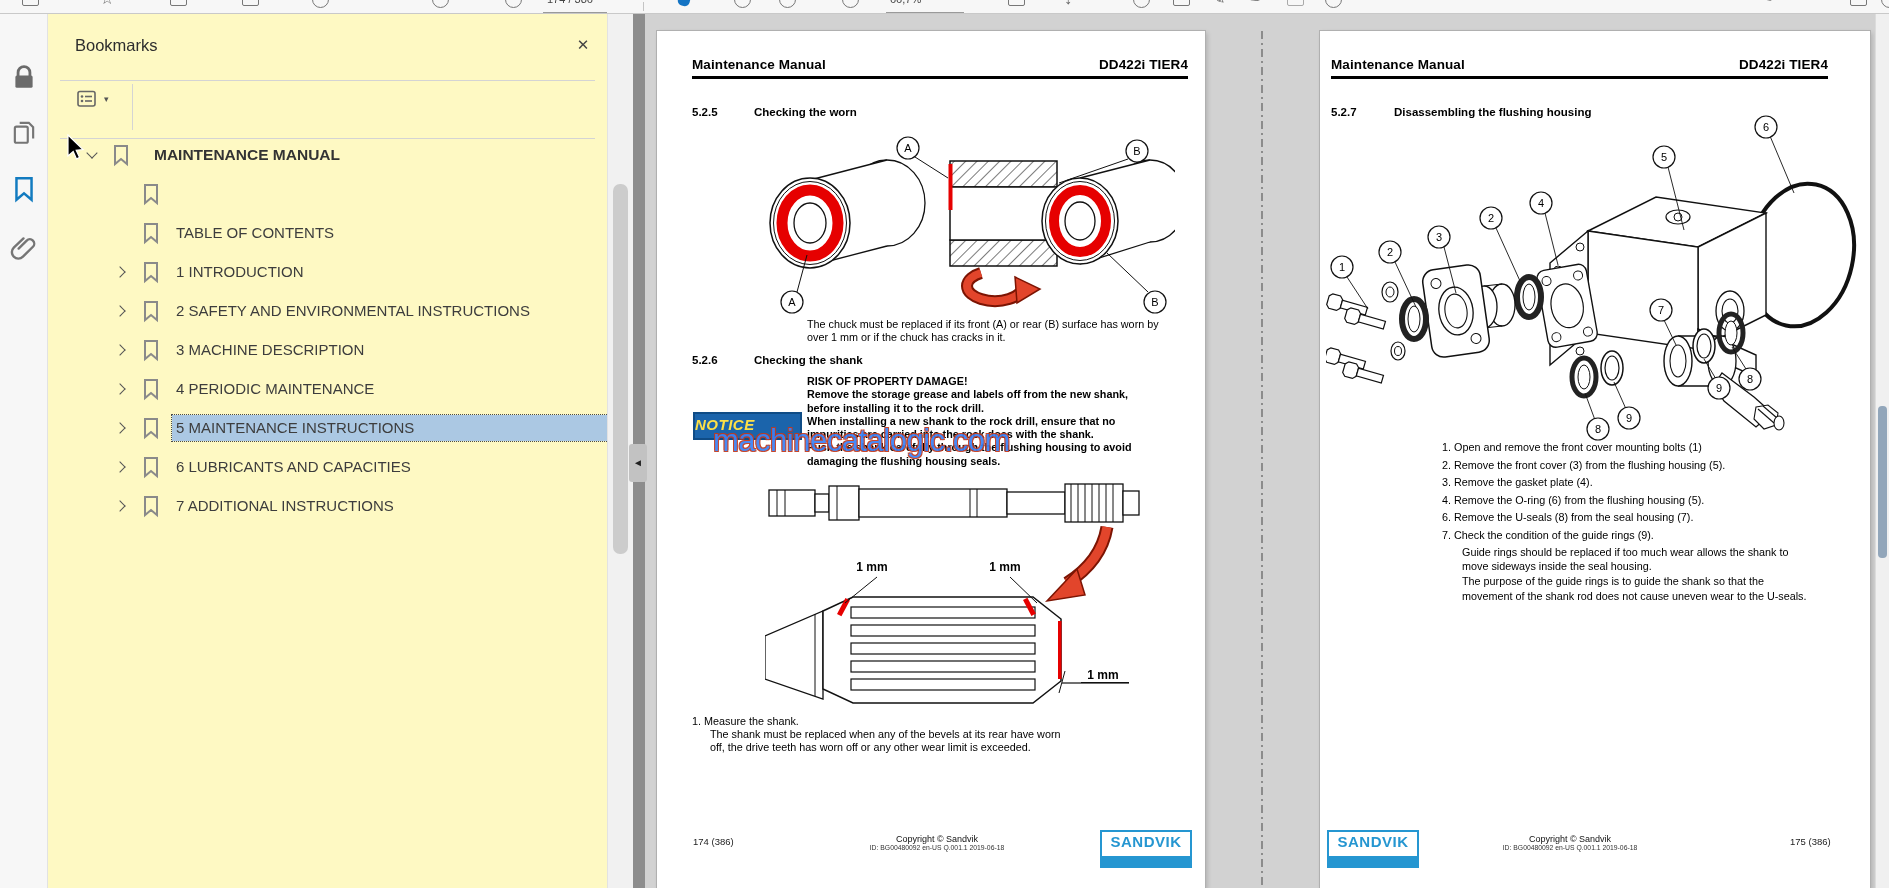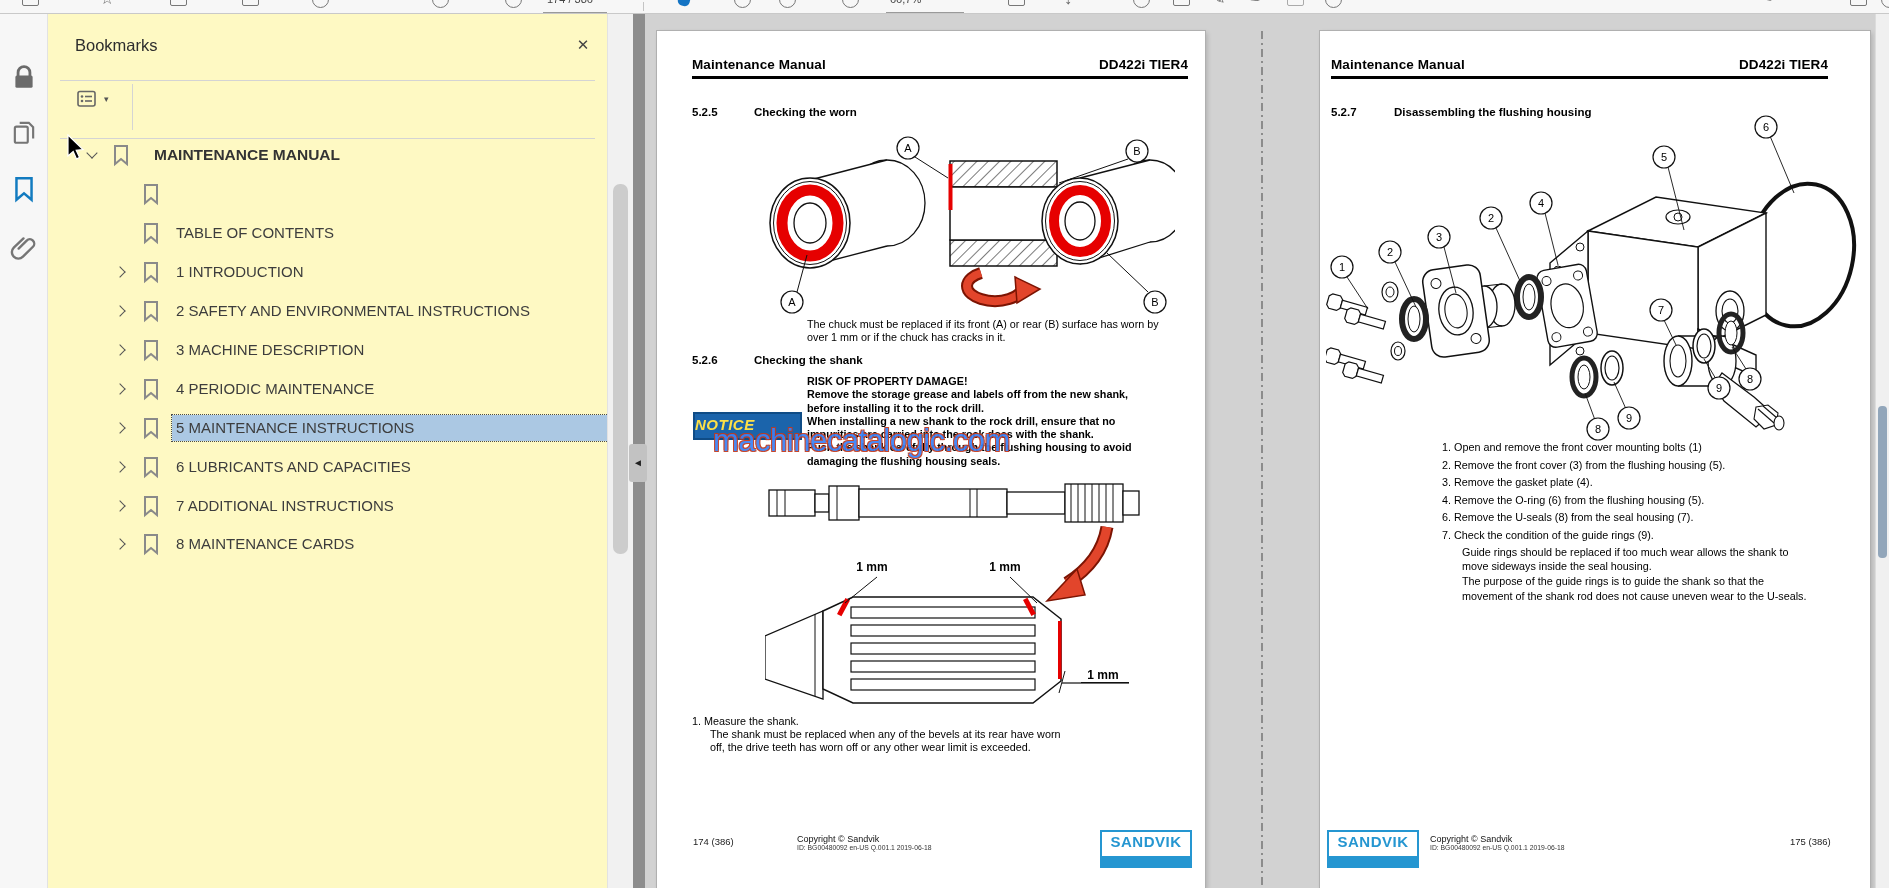--- a/index.html
+++ b/index.html
@@ -67,21 +67,21 @@
   .sec{position:absolute;font-weight:bold;font-size:11.5px}
   .body{position:absolute;font-size:10.8px;line-height:13.3px}
   .bold{font-weight:bold}
   .notice{position:absolute;left:36px;top:381px;width:105px;height:24px;background:#1b64ab;
           border:2px solid #0f4c86;color:#fde047;font-weight:bold;font-style:italic;
           font-size:15px;text-align:left;line-height:22px;letter-spacing:.5px}
   .wmark{position:absolute;left:56px;top:392px;font-size:31px;font-weight:normal;letter-spacing:-.5px;
          color:#3b82f6;opacity:.93;white-space:nowrap;z-index:5;
          text-shadow:1px 1px 0 #c23a1e,-1px -1px 0 #c23a1e,1px -1px 0 #c23a1e,-1px 1px 0 #c23a1e}
   .fnum{position:absolute;font-size:9.5px;color:#222}
-  .fcenter{position:absolute;top:803px;width:280px;}
+  .fcenter{position:absolute;top:803px;width:280px;text-align:center}
   .fc1{font-size:9px;color:#111}
   .fc2{font-size:6.8px;color:#333}
   .slogo{position:absolute;top:799px;width:88px;height:34px;border:2px solid #2596d1;background:#fff}
   .slogo .stxt{display:block;text-align:center;color:#2596d1;font-weight:800;font-size:15px;
                letter-spacing:.5px;line-height:20px}
   .slogo .sbar{position:absolute;left:0;right:0;bottom:0;height:10px;background:#2596d1}
 
   .vscroll{position:absolute;right:0;top:14px;width:13px;height:874px;background:#f0f0f0;
            border-left:1px solid #dcdcdc;z-index:60}
   .vthumb{position:absolute;left:2px;top:392px;width:9px;height:152px;background:#92a6ba;border-radius:4px}
@@ -232,27 +232,20 @@
           <path d="M3,2 h12 v18 l-6,-5 l-6,5 z" fill="none" stroke="#8a8a8a" stroke-width="2"></path>
         </svg>
       <span class="bm-label" style="left:108px">6 LUBRICANTS AND CAPACITIES</span>
     </div>
     <div class="bm-row" style="top:477px">
       <span class="chev" style="left:48px"></span>
       <svg class="ribbon" style="left:74px" width="18" height="23" viewBox="0 0 18 23">
           <path d="M3,2 h12 v18 l-6,-5 l-6,5 z" fill="none" stroke="#8a8a8a" stroke-width="2"></path>
         </svg>
       <span class="bm-label" style="left:108px">7 ADDITIONAL INSTRUCTIONS</span>
-    </div>
-    <div class="bm-row" style="top:515px">
-      <span class="chev" style="left:48px"></span>
-      <svg class="ribbon" style="left:74px" width="18" height="23" viewBox="0 0 18 23">
-          <path d="M3,2 h12 v18 l-6,-5 l-6,5 z" fill="none" stroke="#8a8a8a" stroke-width="2"></path>
-        </svg>
-      <span class="bm-label" style="left:108px">8 MAINTENANCE CARDS</span>
     </div>
   </div>
 
   <div class="pscroll">
     <div class="pthumb"></div>
   </div>
   <div class="splitter"></div>
   <div class="phandle">◄</div>
 
   <div class="docarea">

